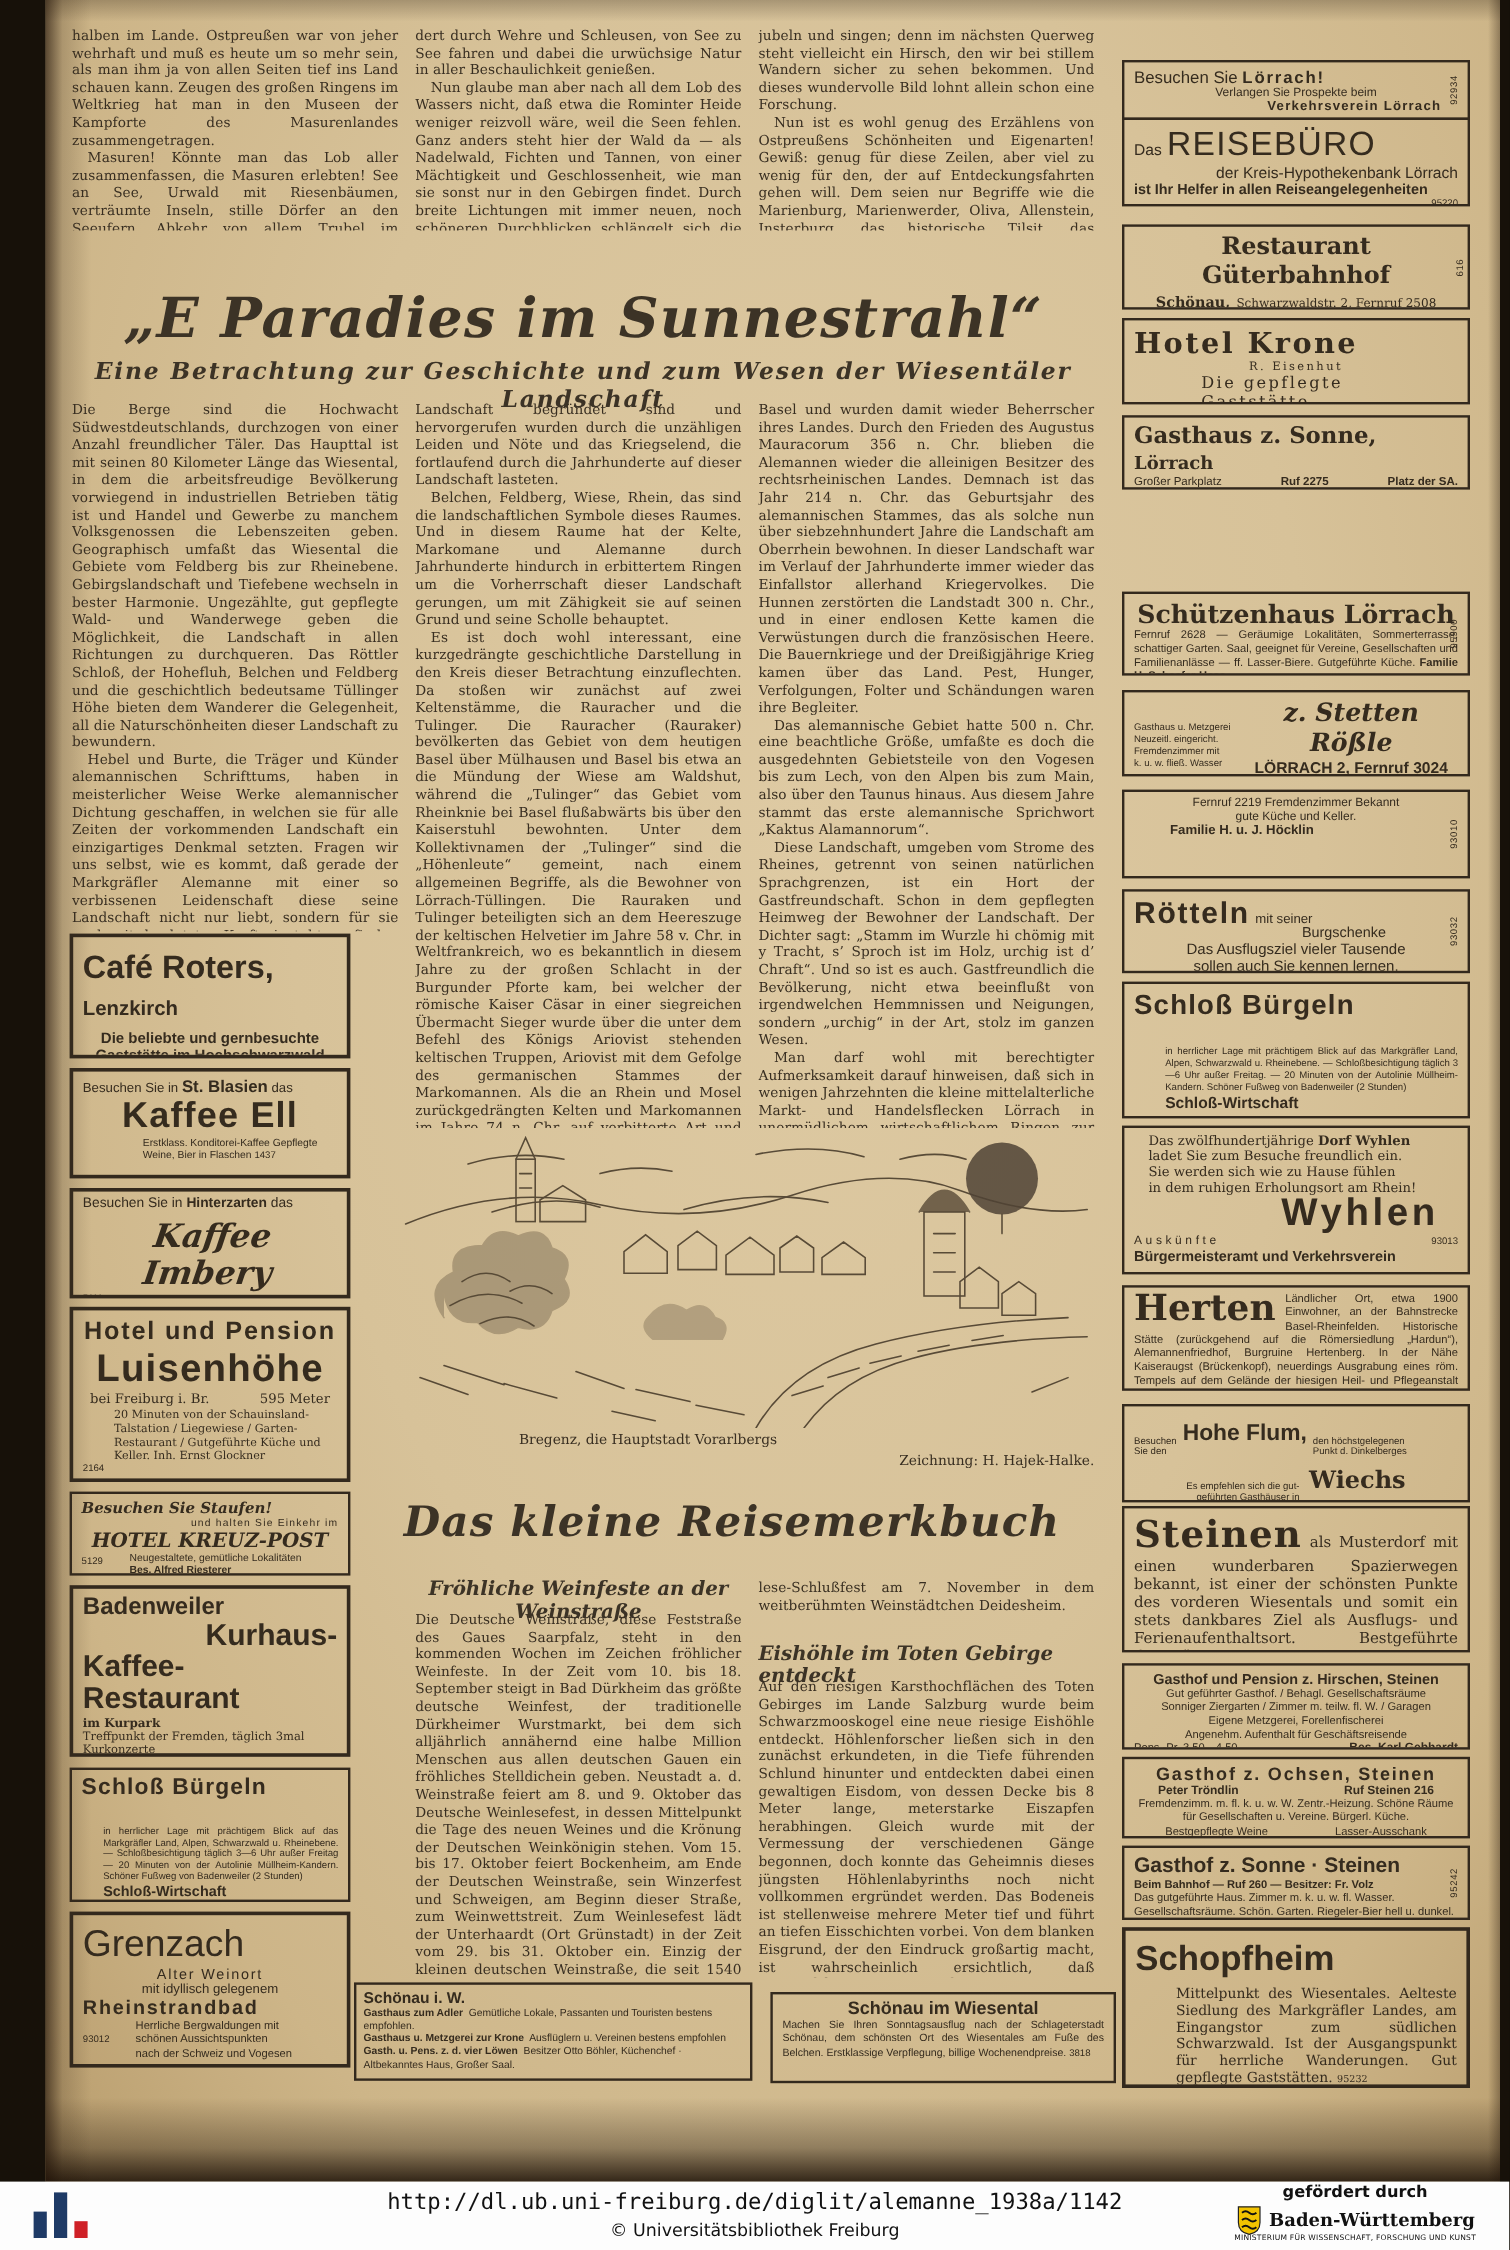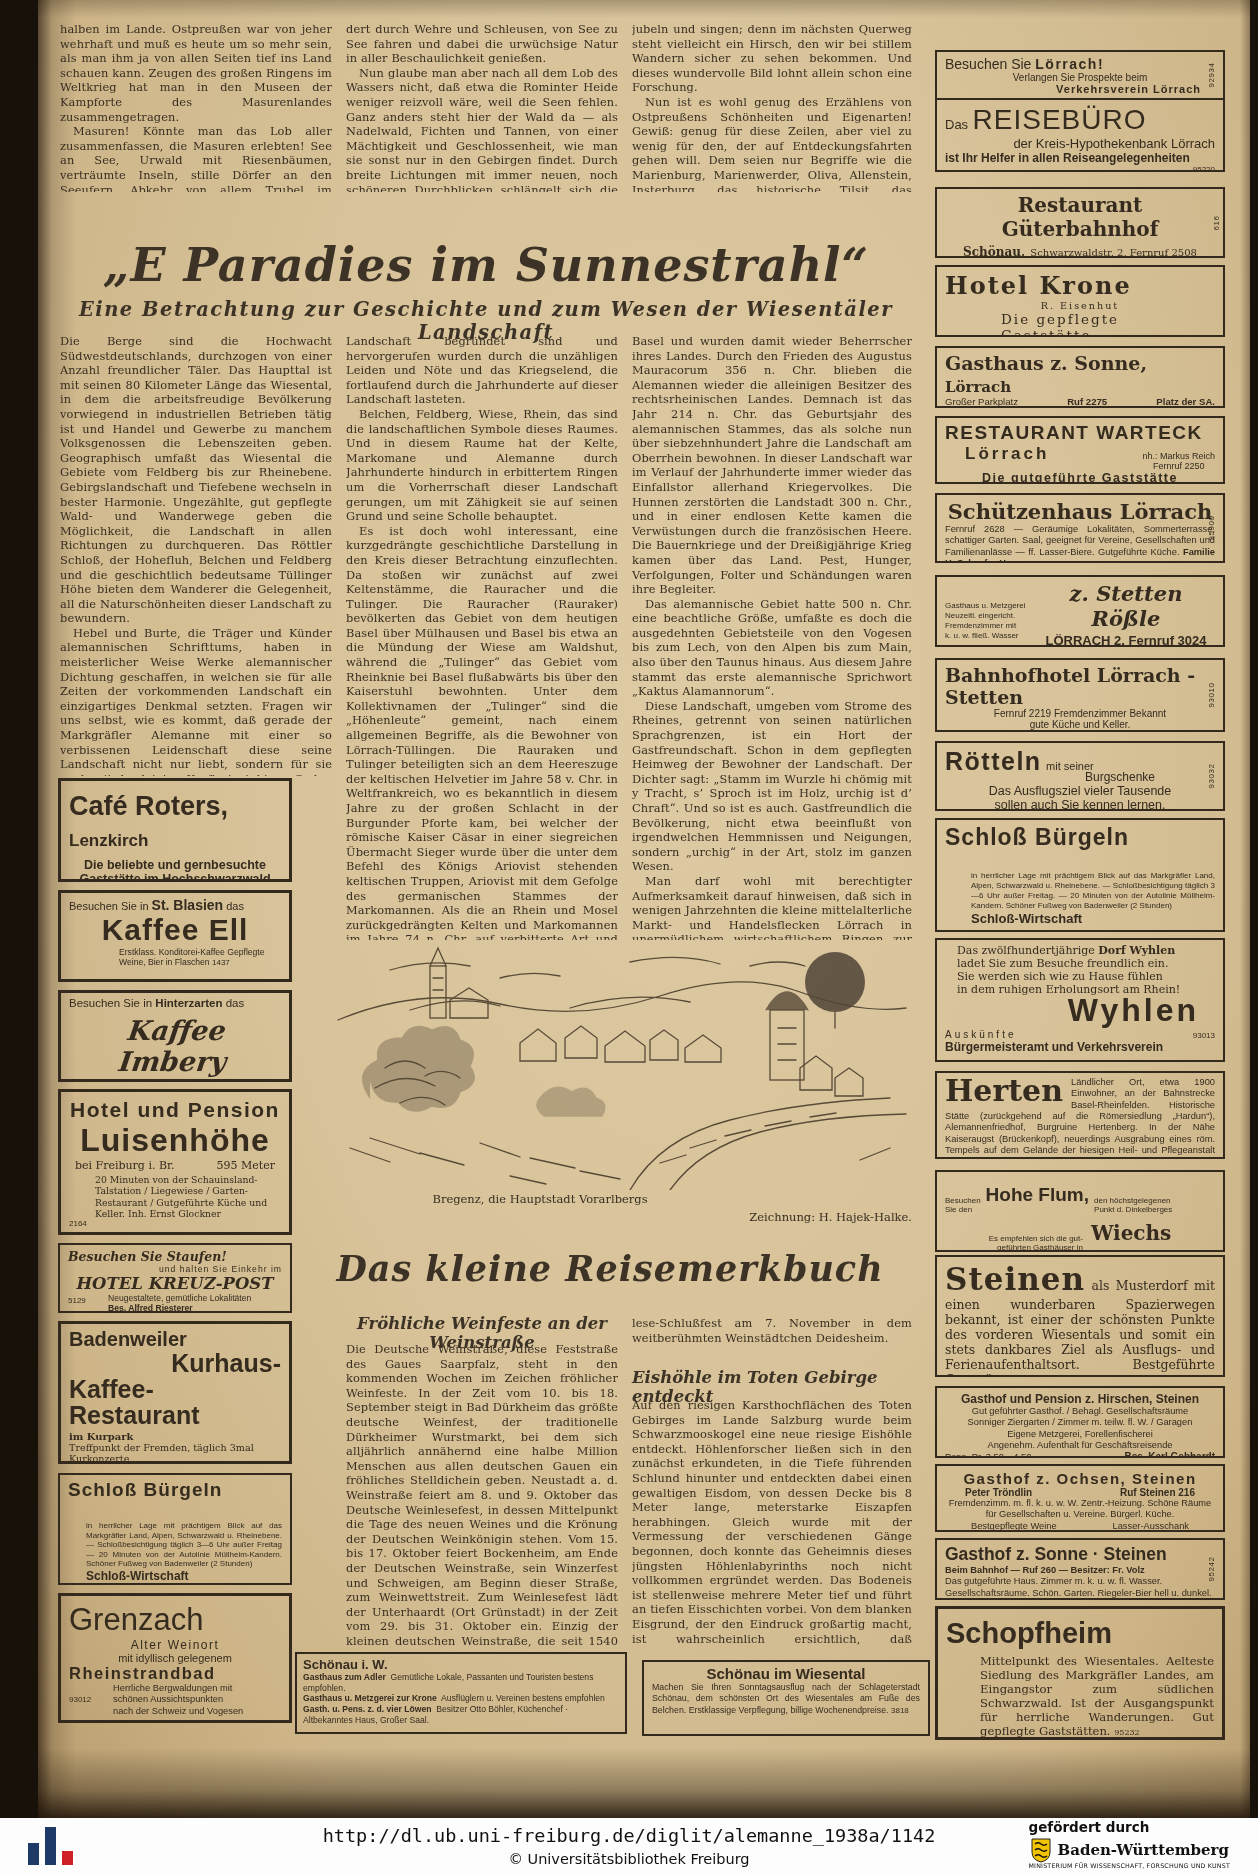--- a/index.html
+++ b/index.html
@@ -42,21 +42,21 @@
   .vnum{position:absolute;right:-1px;top:50%;transform:translateY(-50%) rotate(-90deg);
         font-size:8px;letter-spacing:.5px;}
   .num{font-size:8px;}
   .row{display:flex;justify-content:space-between;align-items:baseline;}
   
   #viewerbar{position:absolute;left:0;top:1818px;width:1258px;height:57px;background:#fdfdfd;
              font-family:"DejaVu Sans",sans-serif;color:#111;}
   #vb-url{position:absolute;left:50%;top:7px;transform:translateX(-50%);
           font-family:"DejaVu Sans Mono",monospace;font-size:18.5px;}
   #vb-copy{position:absolute;left:50%;top:33px;transform:translateX(-50%);font-size:14.5px;}
-  #vb-fund{position:absolute;right:28px;top:2px;text-align:left;line-height:1.1;}
+  #vb-fund{position:absolute;right:28px;top:2px;text-align:center;line-height:1.1;}
   #vb-fund .fl{font-size:13.5px;font-weight:bold;}
   #vb-fund .org{font-family:"DejaVu Serif",serif;font-weight:bold;font-size:15px;}
   #vb-fund .min{font-size:6.3px;letter-spacing:.2px;}
   .shield-row{display:flex;align-items:center;justify-content:center;gap:6px;margin-top:2px;}
 </style>
 </head>
 <body>
 
 <div id="stage">
   <div id="paper">
@@ -233,46 +233,36 @@
           <span class="b">Ruf 2275</span>
           <span class="b">Platz der SA.</span>
         </div>
       <div class="row" style="font-size:9.3px">
           <span>Gutgeführtes Haus mit Fremdenzimmern</span>
           <span class="b">Bes. KESER</span>
         </div>
 
     </div>
 
-    <div class="ad" style="left:897px;top:416px;width:290px;height:68px">
-      <div class="b sp1" style="font-size:19px">RESTAURANT  WARTECK</div>
-      <div class="row">
-          <span class="b sp2" style="font-size:17px;padding-left:20px">Lörrach</span>
-          <span style="font-size:9px;text-align:center"><span>nh.: Markus Reich</span><br><span>Fernruf 2250</span></span>
-        </div>
-      <div class="ctr b sp1" style="font-size:12.5px">Die gutgeführte Gaststätte</div>
-
-    </div>
 
     <div class="ad" style="left:897px;top:493px;width:290px;height:70px">
       <div class="serif b ctr" style="font-size:21px">Schützenhaus Lörrach</div>
       <div class="sm jst"><span>Fernruf 2628 — Geräumige Lokalitäten, Sommerterrasse, schattiger Garten. Saal, geeignet für Vereine, Gesellschaften und Familienanlässe — ff. Lasser-Biere. Gutgeführte Küche.</span> <span class="b">Familie H. Schaefer-Hess</span></div>
       <div class="vnum">95900</div>
     </div>
 
     <div class="ad" style="left:897px;top:575px;width:290px;height:72px">
       <div style="display:flex;gap:6px">
         <span class="tiny" style="width:86px;line-height:1.25"><span>Gasthaus u. Metzgerei</span><br><span>Neuzeitl. eingericht.</span><br><span>Fremdenzimmer mit</span><br><span>k. u. w. fließ. Wasser</span></span>
         <span style="flex:1;text-align:center"><span class="serif b i" style="font-size:21px">z. Stetten Rößle</span><br><span class="b" style="font-size:13px">LÖRRACH 2,  Fernruf 3024</span></span>
       </div>
 
     </div>
 
     <div class="ad" style="left:897px;top:658px;width:290px;height:74px">
-      <div class="serif b" style="font-size:19px">Bahnhofhotel  Lörrach - Stetten</div>
       <div class="ctr" style="font-size:10px">Fernruf  2219   Fremdenzimmer   Bekannt</div>
       <div class="ctr" style="font-size:10px">gute Küche und Keller.</div>
       <div class="b" style="font-size:11px;padding-left:30px">Familie H. u. J. Höcklin</div>
       <div class="vnum">93010</div>
     </div>
 
     <div class="ad" style="left:897px;top:741px;width:290px;height:70px">
       <div><span class="b sp1" style="font-size:25px">Rötteln</span> <span style="font-size:11px">mit seiner</span></div>
       <div class="rgt" style="font-size:12px;padding-right:60px;margin-top:-6px">Burgschenke</div>
       <div class="ctr" style="font-size:12.5px">Das Ausflugsziel vieler Tausende</div>

